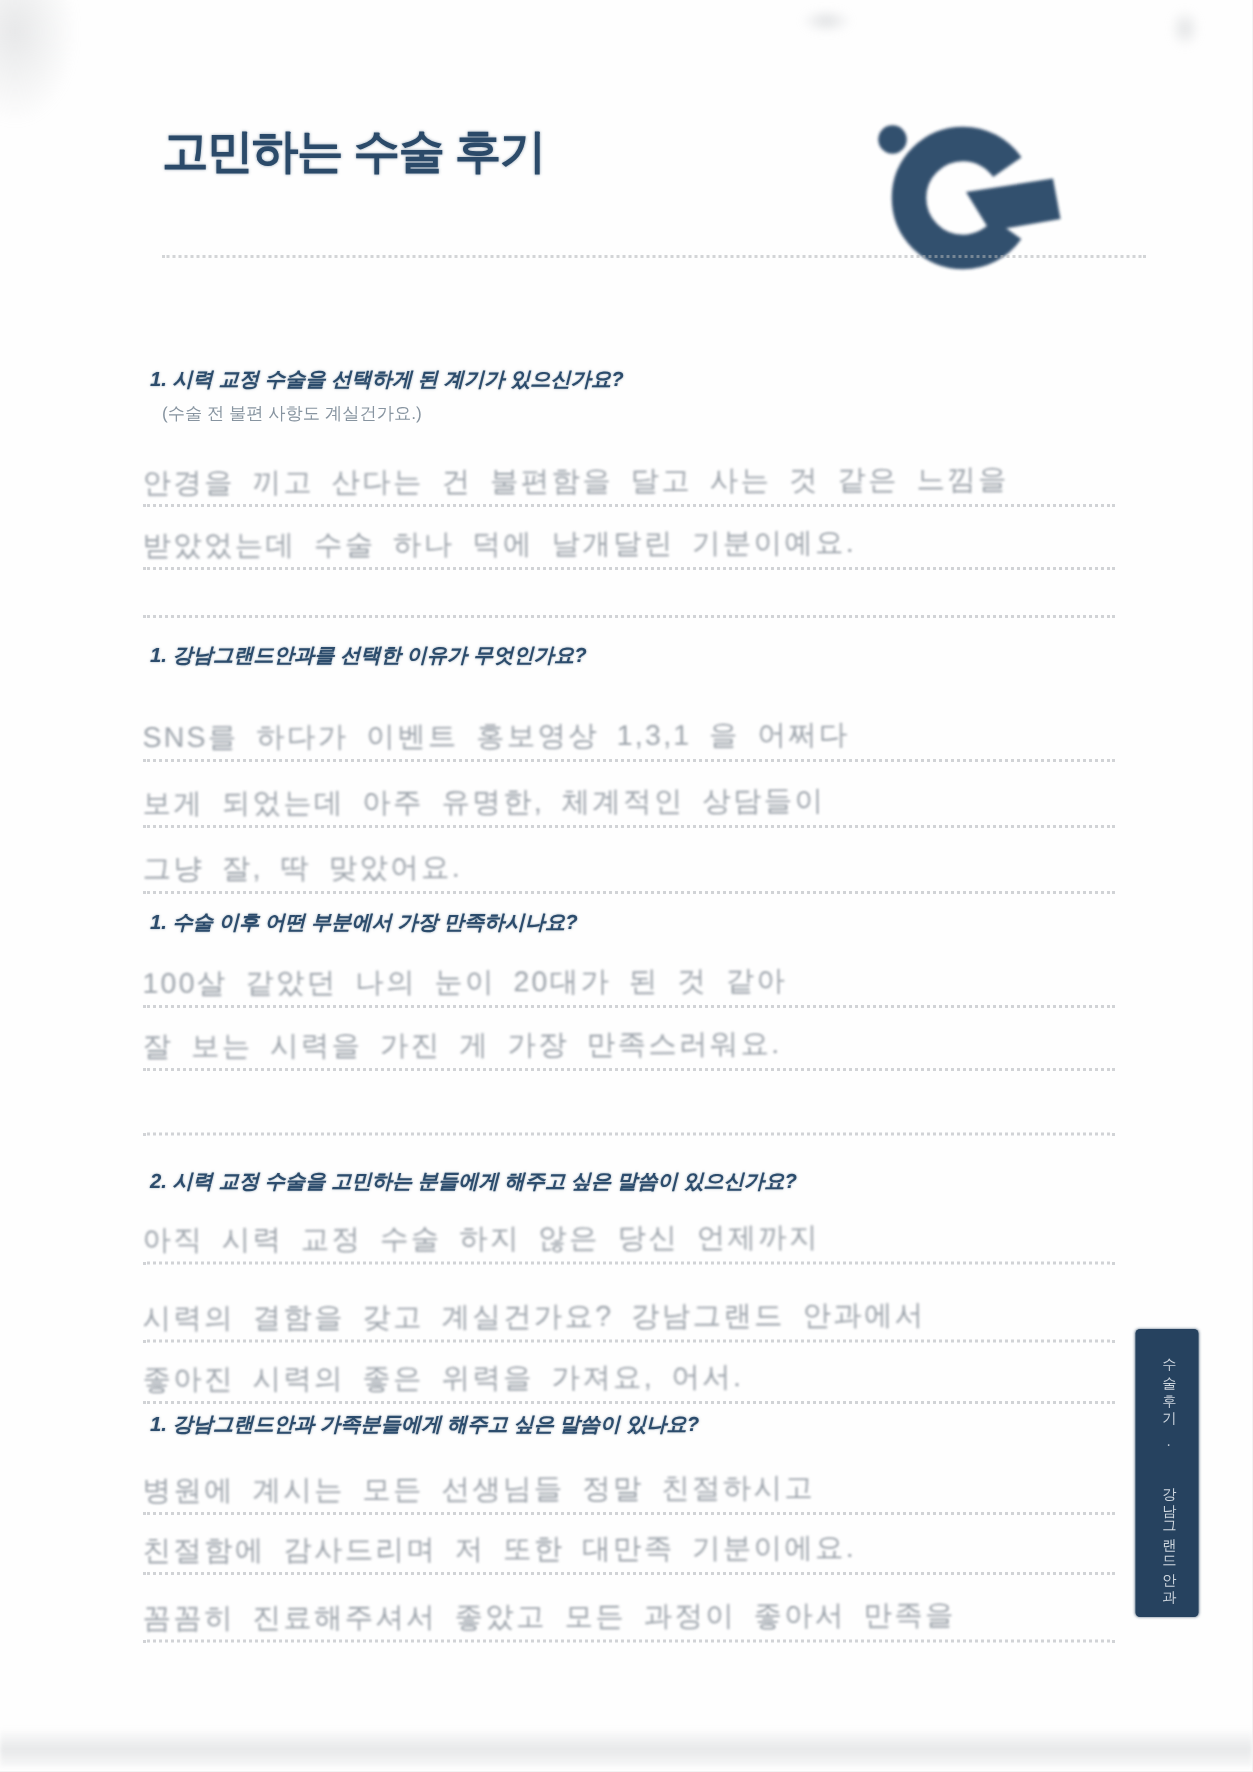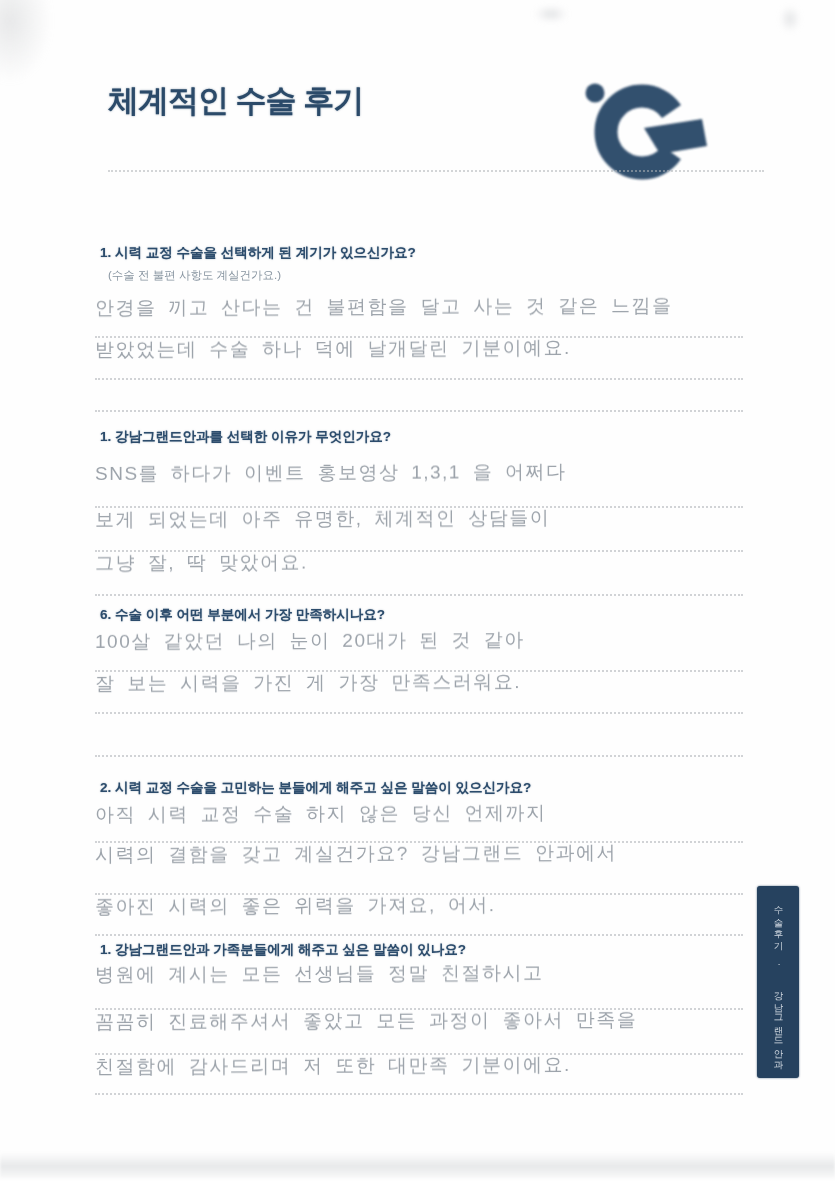--- a/index.html
+++ b/index.html
@@ -37,32 +37,33 @@
     filter:blur(.4px);
   }
   
   .q-heading{
     position:absolute;left:100px;
     font-size:13.5px;font-weight:bold;letter-spacing:0;
     color:#2c4c6c;
     filter:blur(.35px);
     text-shadow:0 0 1.5px rgba(44,76,108,.5);
     white-space:nowrap;
+    font-style:italic;
   }
   .q-note{
     position:absolute;left:108px;
     font-size:11.5px;color:#8794a0;
     filter:blur(.35px);white-space:nowrap;
   }
   .answer{position:absolute;left:95px;width:648px;}
   .answer-line{
     position:relative;
     border-bottom:2px dotted rgba(142,148,154,.4);
     box-sizing:border-box;
-    display:flex;align-items:flex-start;
+    display:flex;align-items:flex-end;
     overflow:hidden;
   }
   .handwriting{
     font-size:19px;line-height:1.15;
     color:#8b939c;opacity:.85;
     letter-spacing:1.5px;word-spacing:5px;
     filter:blur(.6px);
     transform:rotate(-.25deg);
     white-space:nowrap;
     padding-bottom:3px;
@@ -86,21 +87,21 @@
 </head>
 <body>
 
 <div class="page">
 
   <div class="smudge smudge-tl"></div>
   <div class="smudge smudge-t1"></div>
   <div class="smudge smudge-t2"></div>
   <div class="smudge bottom-band"></div>
 
-  <div class="doc-title">체계적인 수술 후기</div>
+  <div class="doc-title">고민하는 수술 후기</div>
 
   <div class="logo">
     <svg width="158" height="118" viewBox="0 0 158 118" xmlns="http://www.w3.org/2000/svg">
       <defs>
         <filter id="soft" x="-20%" y="-20%" width="140%" height="140%">
           <feGaussianBlur stdDeviation="1.1"></feGaussianBlur>
         </filter>
       </defs>
       <g filter="url(#soft)" fill="#2b4a69" stroke="none" opacity="0.96">
         <circle cx="17" cy="27" r="9.5"></circle>
@@ -130,21 +131,21 @@
       <span class="handwriting">SNS를 하다가 이벤트 홍보영상 1,3,1 을 어쩌다</span>
     </div>
     <div class="answer-line" style="height:44px">
       <span class="handwriting">보게 되었는데 아주 유명한, 체계적인 상담들이</span>
     </div>
     <div class="answer-line" style="height:44px">
       <span class="handwriting">그냥 잘, 딱 맞았어요.</span>
     </div>
   </div>
 
-  <div class="q-heading" style="top:606px">6. 수술 이후 어떤 부분에서 가장 만족하시나요?</div>
+  <div class="q-heading" style="top:606px">1. 수술 이후 어떤 부분에서 가장 만족하시나요?</div>
   <div class="answer" style="top:630px">
     <div class="answer-line" style="height:42px">
       <span class="handwriting">100살 같았던 나의 눈이 20대가 된 것 같아</span>
     </div>
     <div class="answer-line" style="height:42px">
       <span class="handwriting">잘 보는 시력을 가진 게 가장 만족스러워요.</span>
     </div>
     <div class="answer-line" style="height:43px"></div>
   </div>
 
@@ -159,25 +160,25 @@
     <div class="answer-line" style="height:41px">
       <span class="handwriting">좋아진 시력의 좋은 위력을 가져요, 어서.</span>
     </div>
   </div>
 
   <div class="q-heading" style="top:941px">1. 강남그랜드안과 가족분들에게 해주고 싶은 말씀이 있나요?</div>
   <div class="answer" style="top:963px">
     <div class="answer-line" style="height:47px">
       <span class="handwriting">병원에 계시는 모든 선생님들 정말 친절하시고</span>
     </div>
+    <div class="answer-line" style="height:40px">
+      <span class="handwriting">친절함에 감사드리며 저 또한 대만족 기분이에요.</span>
+    </div>
     <div class="answer-line" style="height:45px">
       <span class="handwriting">꼼꼼히 진료해주셔서 좋았고 모든 과정이 좋아서 만족을</span>
-    </div>
-    <div class="answer-line" style="height:40px">
-      <span class="handwriting">친절함에 감사드리며 저 또한 대만족 기분이에요.</span>
     </div>
   </div>
 
   <div class="side-tab">
     <span class="side-tab-text">수술후기 · 강남그랜드안과</span>
   </div>
 
 </div>
 
 </body></html>

